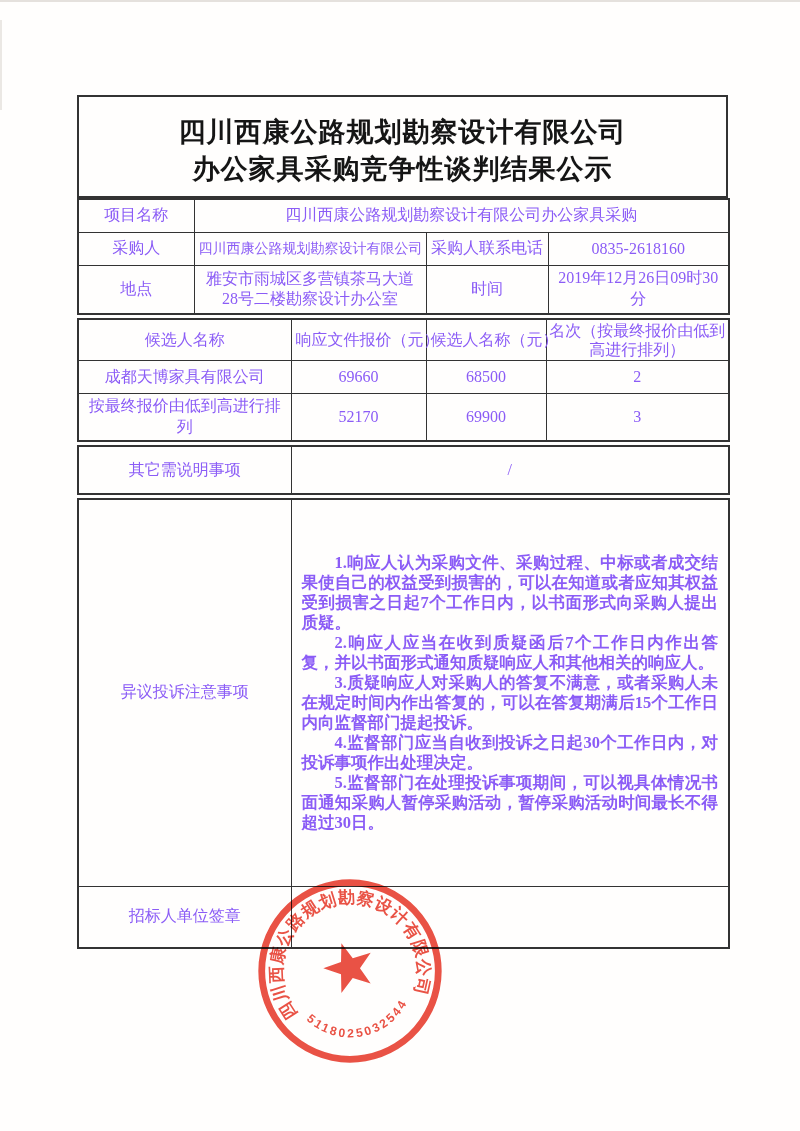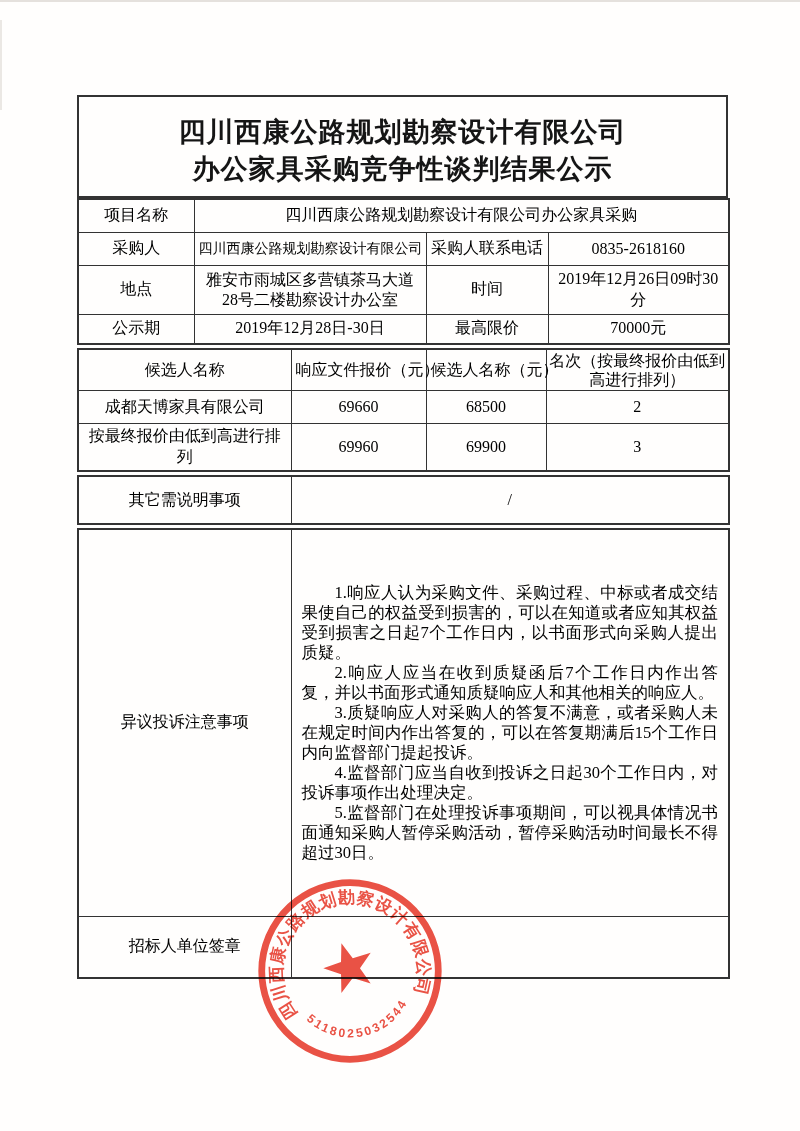--- a/index.html
+++ b/index.html
@@ -39,41 +39,42 @@
     table-layout:fixed;
     margin-top:3px;
   }
   table, td{border:2px solid #333;}
   td{
     border-width:1.5px;
     padding:2px 4px;
     font-size:16px;
     text-align:center;
     vertical-align:middle;
-    color:#000000;
+    color:#8b5cf6;
     overflow:visible;
   }
   .info-table{margin-top:0;}
   .info-table tr{height:33px;}
   .info-table tr.row-location{height:49px;}
   .info-table tr.row-publicity{height:30px;}
 
   .cand-table tr.cand-header{height:40px;}
   .cand-table tr{height:33px;margin-top:34px;}
   .nowrap{white-space:nowrap;}
   .tight{white-space:nowrap;font-size:14px;letter-spacing:0;}
   .rank-head{font-size:16px;line-height:19px;padding:1px 2px;}
 
   .other-table tr{height:48px;margin-top:36px;}
 
   .objection-table tr.row-objection{height:387px;}
   .objection-table tr.row-signature{height:62px;margin-top:20px;}
   .objection-body{
     text-align:justify;
     padding:19px 10px;
+    font-weight:bold;
   }
   .objection-body p{
     margin:0;
     font-size:16.5px;
     line-height:20px;
     text-indent:2em;
     text-align:justify;
   }
 
   .seal{
@@ -117,26 +118,20 @@
         <td class="tight">四川西康公路规划勘察设计有限公司</td>
         <td>采购人联系电话</td>
         <td>0835-2618160</td>
       </tr>
       <tr class="row-location">
         <td>地点</td>
         <td style="line-height:20px">雅安市雨城区多营镇茶马大道28号二楼勘察设计办公室</td>
         <td>时间</td>
         <td>2019年12月26日09时30分</td>
       </tr>
-      <tr class="row-publicity">
-        <td>公示期</td>
-        <td>2019年12月28日-30日</td>
-        <td>最高限价</td>
-        <td>70000元</td>
-      </tr>
     </tbody>
       </table>
 
     <table class="cand-table">
       <colgroup>
           <col style="width:213px">
           <col style="width:135px">
           <col style="width:120px">
           <col style="width:183px">
         </colgroup>
@@ -148,21 +143,21 @@
         <td class="rank-head">名次（按最终报价由低到高进行排列）</td>
       </tr>
       <tr>
         <td>成都天博家具有限公司</td>
         <td>69660</td>
         <td>68500</td>
         <td>2</td>
       </tr>
       <tr>
         <td>按最终报价由低到高进行排列</td>
-        <td>69960</td>
+        <td>52170</td>
         <td>69900</td>
         <td>3</td>
       </tr>
     </tbody>
       </table>
 
     <table class="other-table">
       <colgroup>
           <col style="width:213px">
           <col style="width:438px">

